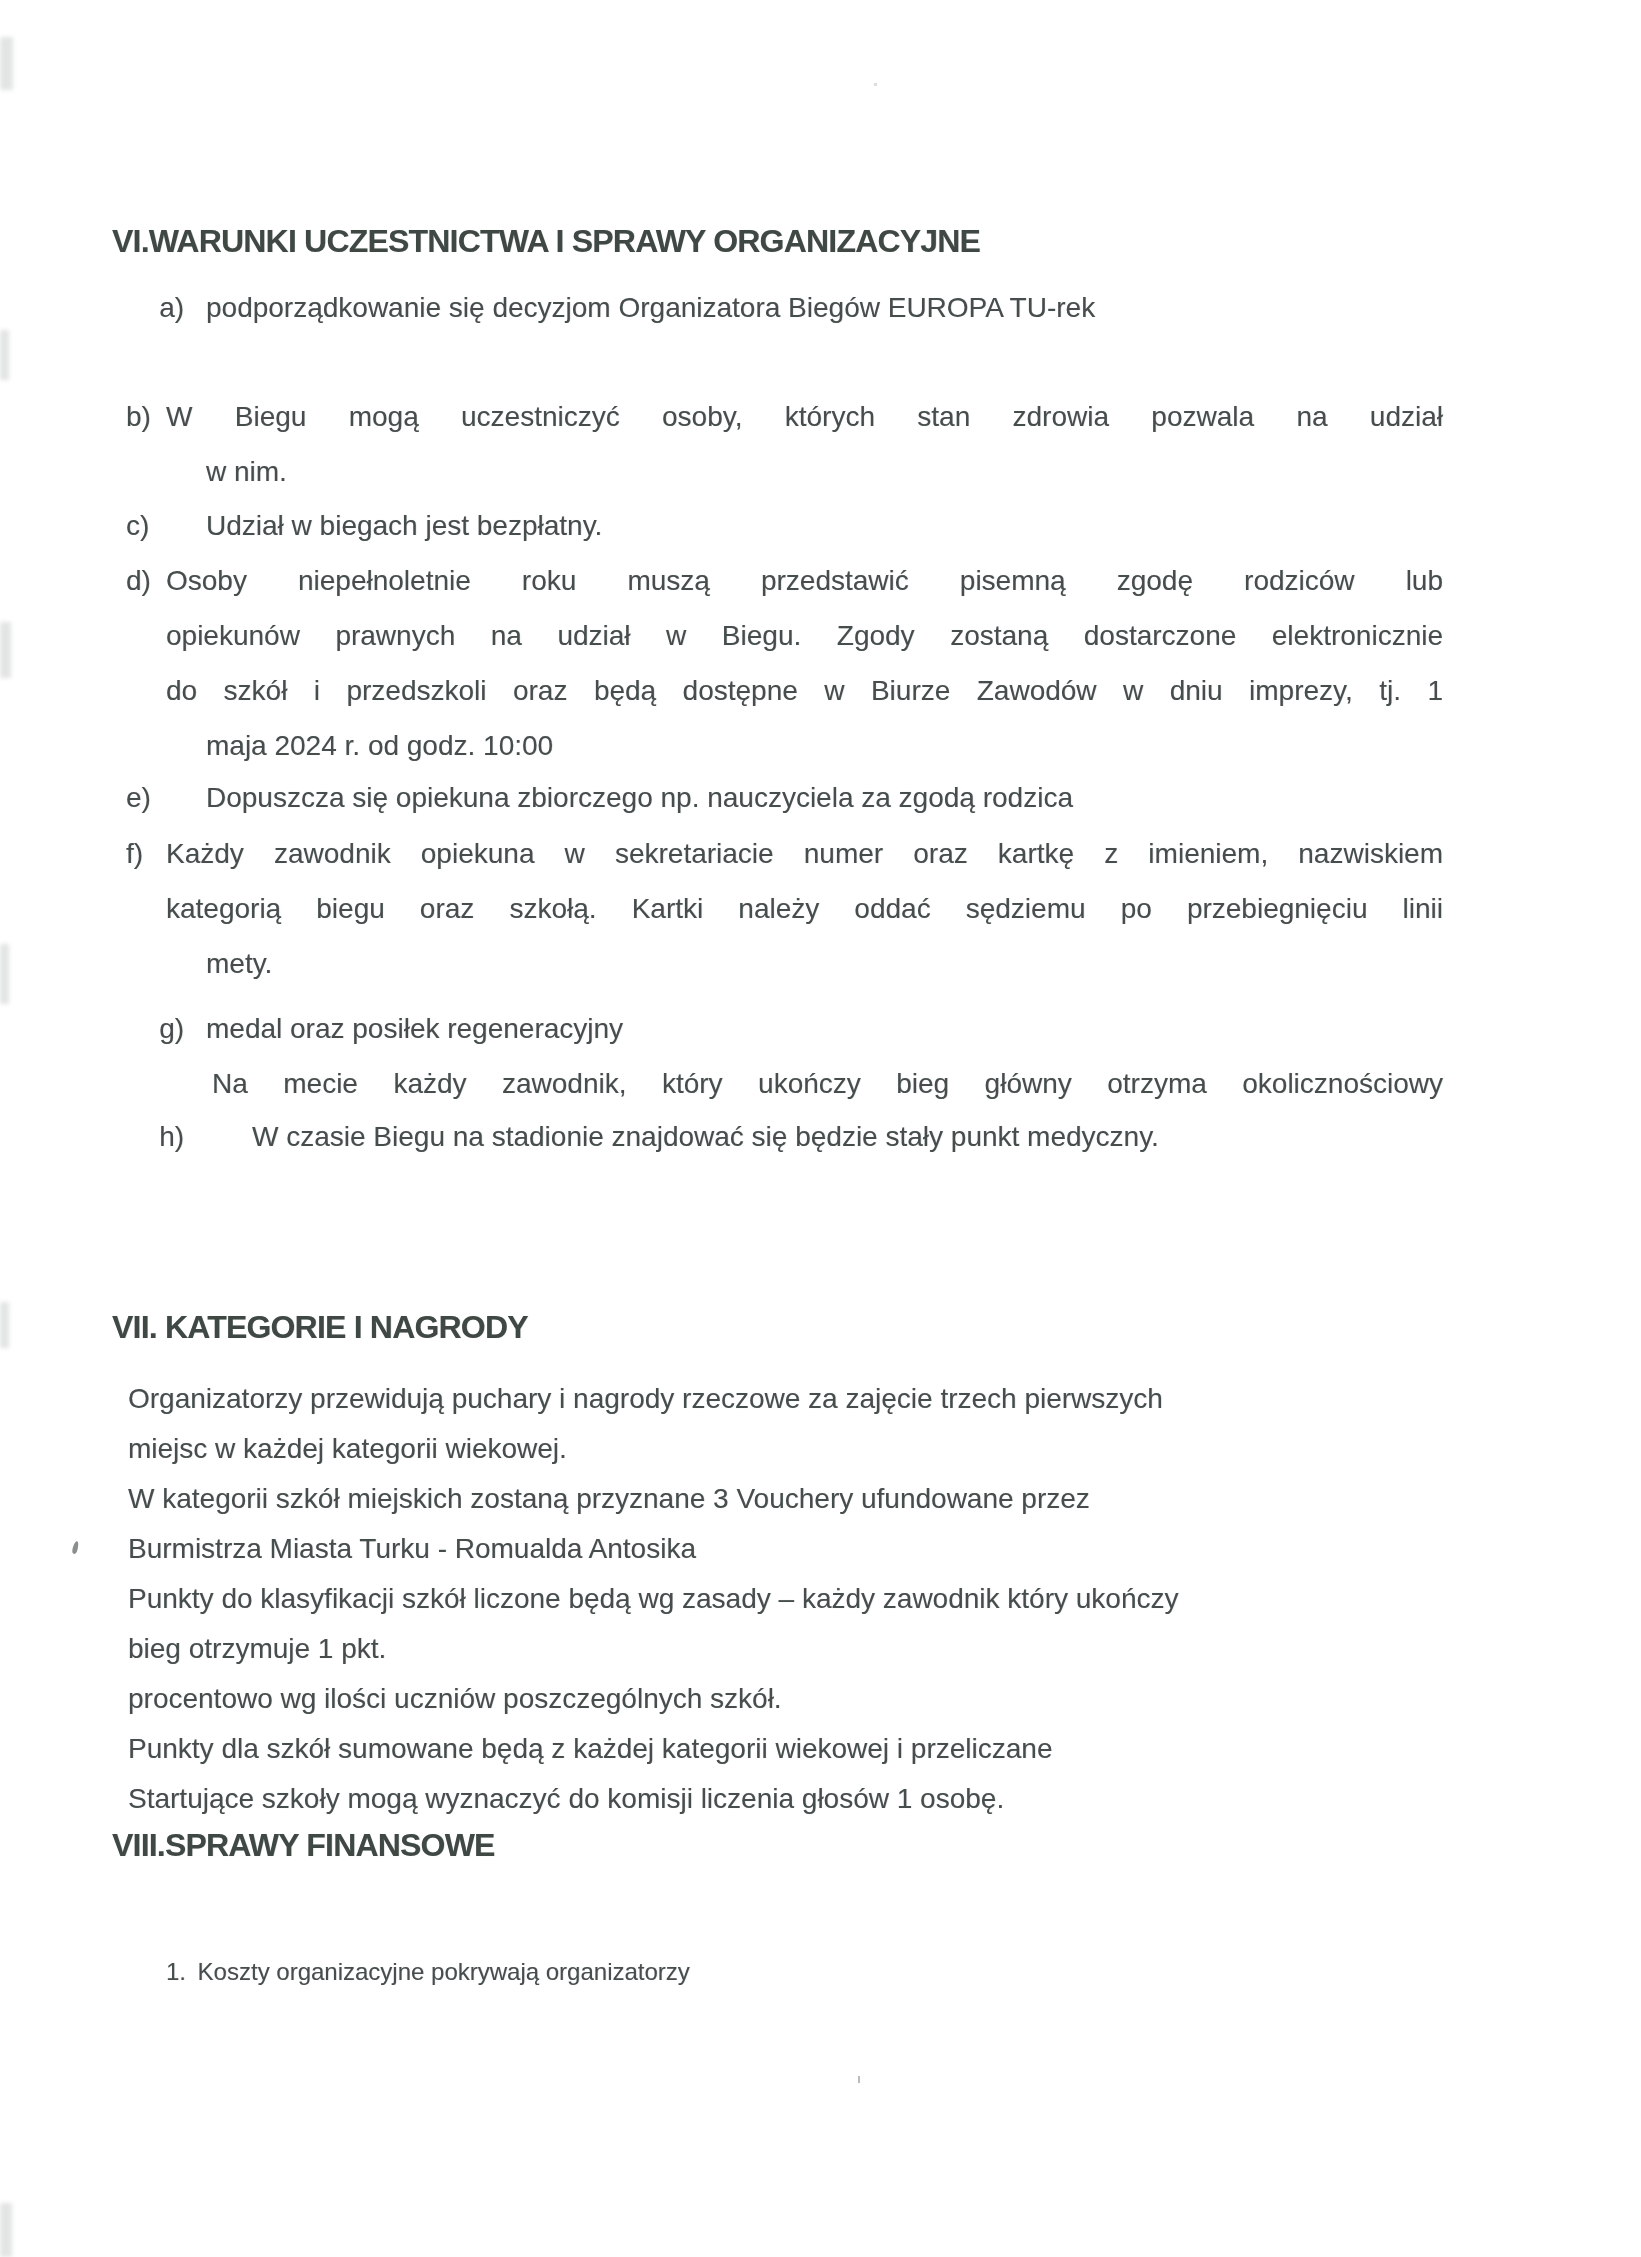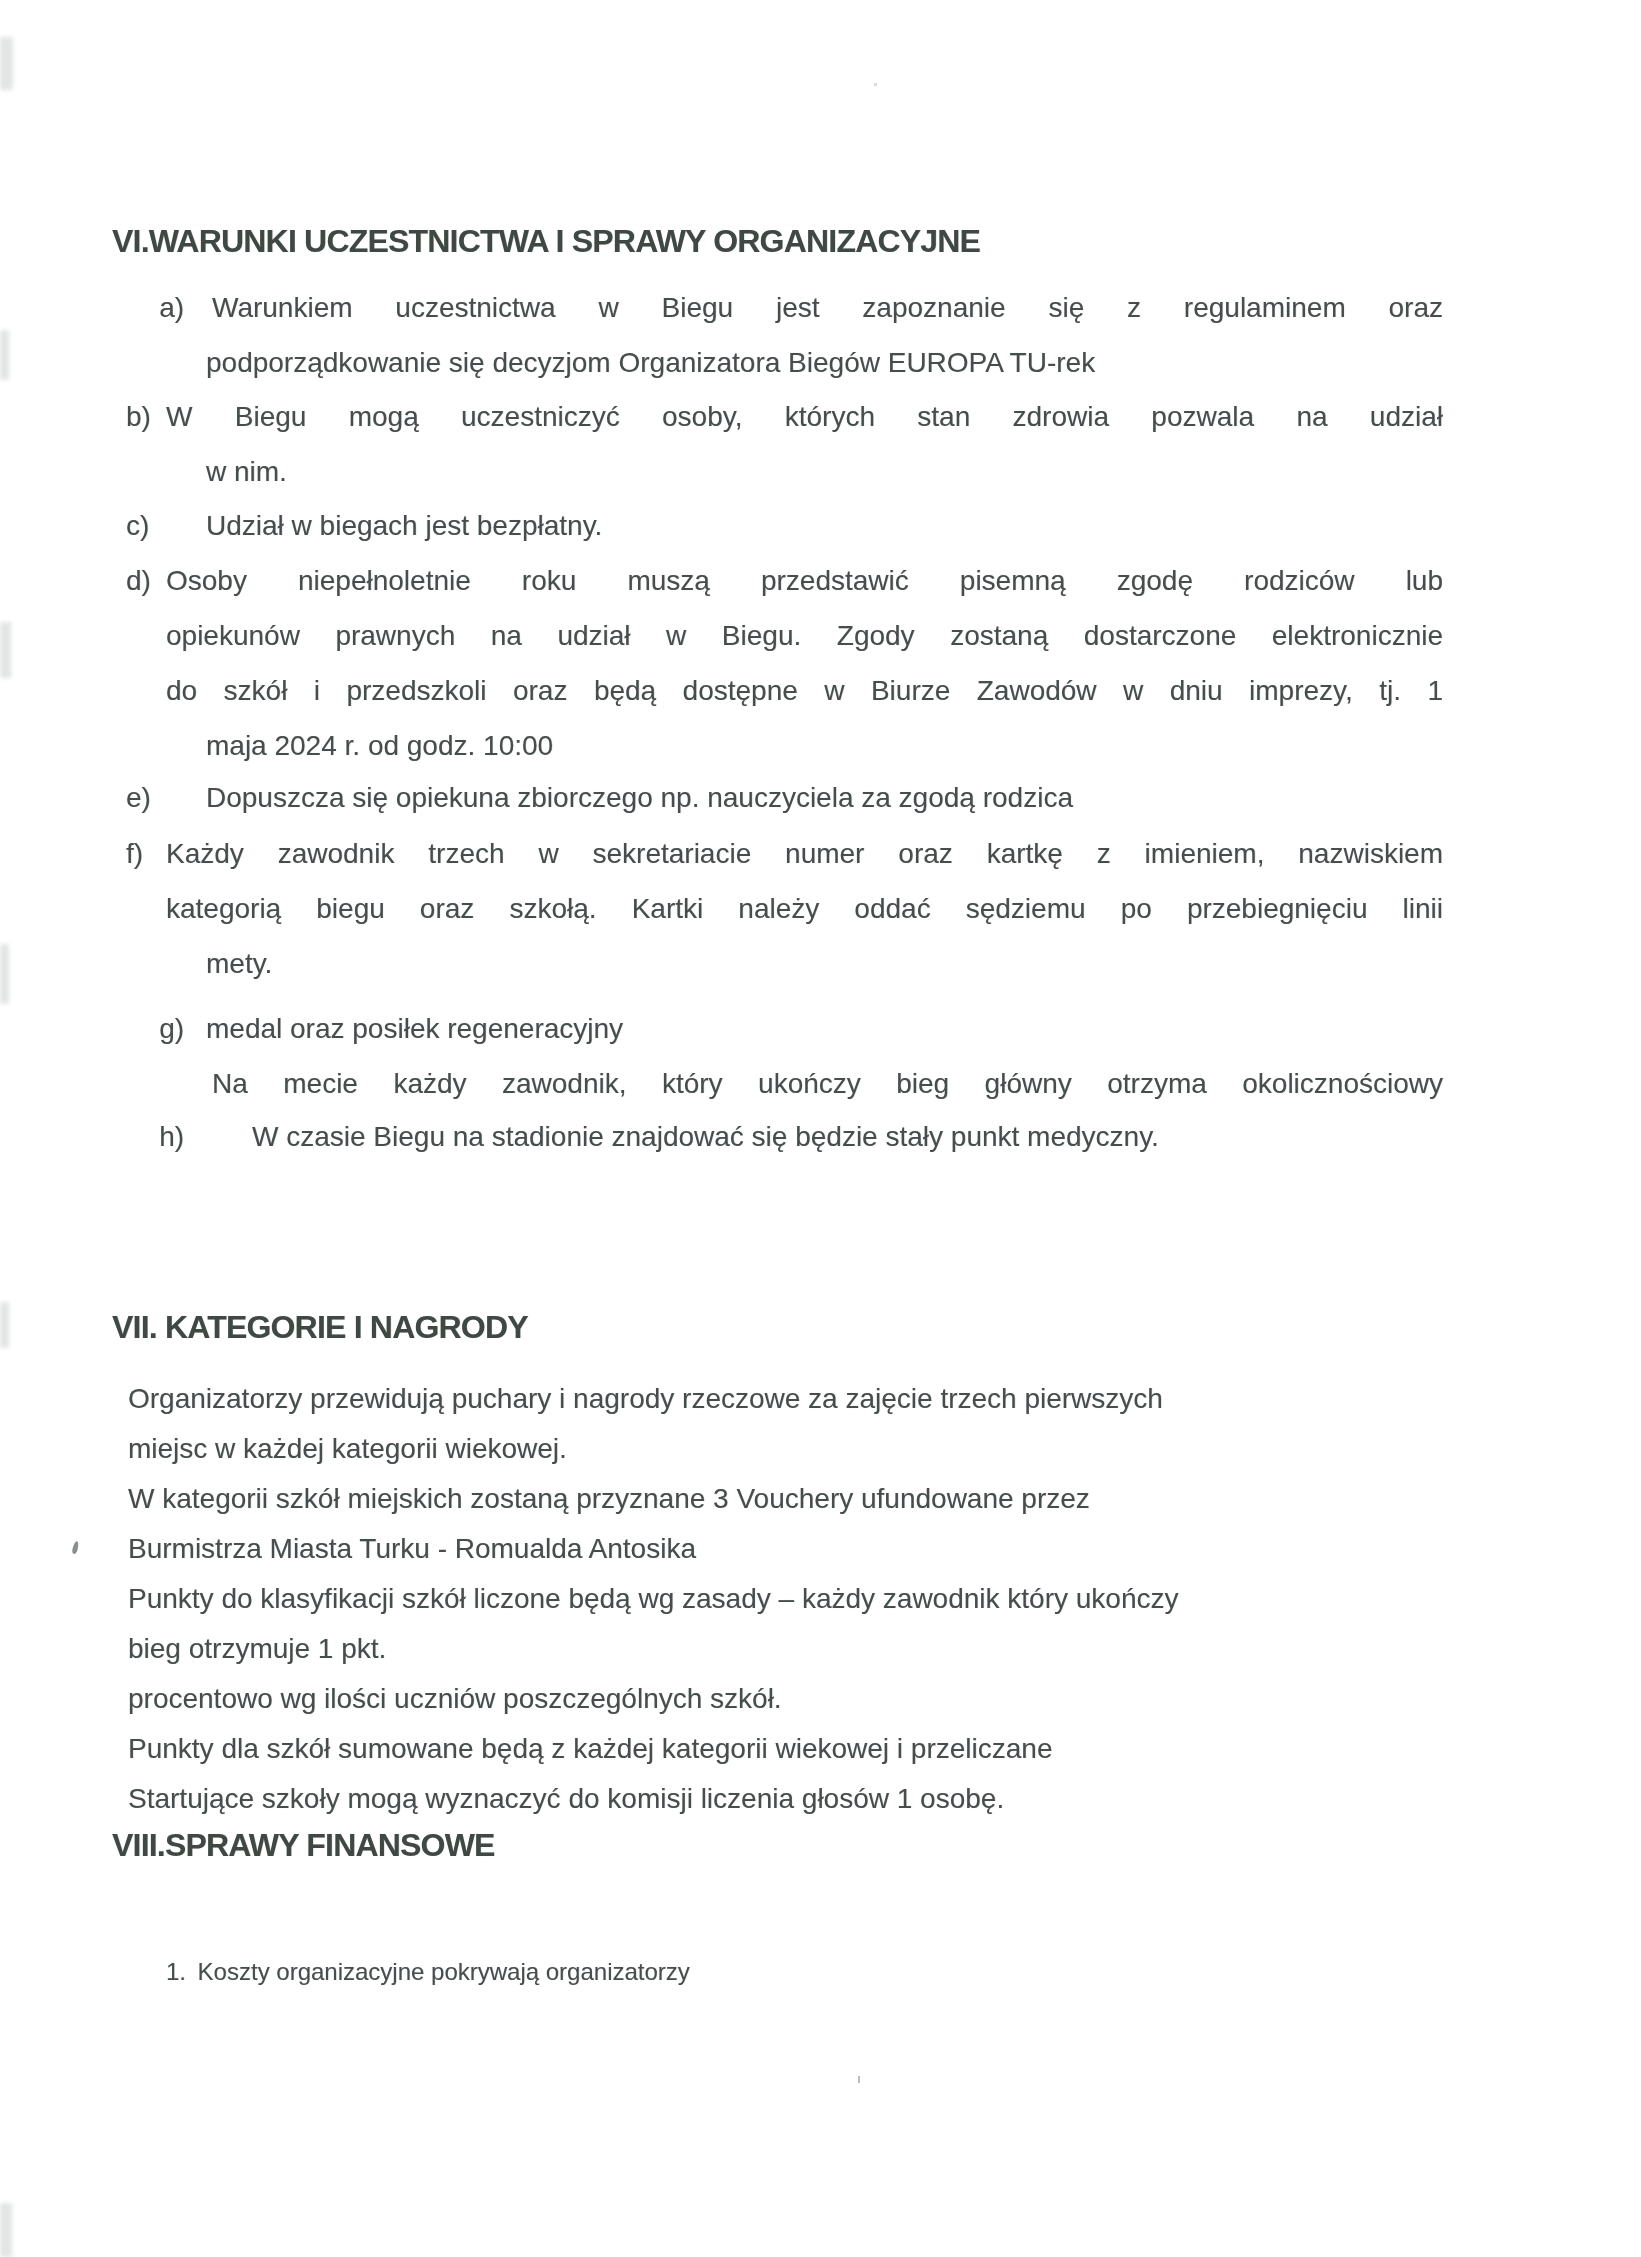--- a/index.html
+++ b/index.html
@@ -90,21 +90,20 @@
   <div class="streak" style="top:1302px;width:8.7px;height:46px;"></div>
   <div class="streak" style="top:2203px;width:11.6px;height:54px;"></div>
   <div class="mark-comma" style="left:73px;top:1541px;"></div>
   <div class="speck" style="left:858px;top:2076px;width:1.9px;height:6.8px;"></div>
   <div class="speck" style="left:874px;top:83px;width:2.9px;height:2.9px;opacity:0.35;"></div>
 
   <div class="h" style="top:222px;">VI.WARUNKI UCZESTNICTWA I SPRAWY ORGANIZACYJNE</div>
 
   <div class="item hang1" style="top:280px;">
     <span class="lbl">a)</span>
-    <div class="line jl ind">Warunkiem uczestnictwa w Biegu jest zapoznanie się z regulaminem oraz</div>
     <div class="line ll">podporządkowanie się decyzjom Organizatora Biegów EUROPA TU-rek</div>
   </div>
 
   <div class="item" style="top:389px;">
     <span class="lbl">b)</span>
     <div class="line jl">W Biegu mogą uczestniczyć osoby, których stan zdrowia pozwala na udział</div>
     <div class="line ll">w nim.</div>
   </div>
 
   <div class="item" style="top:498px;">
@@ -120,21 +119,21 @@
     <div class="line ll">maja 2024 r. od godz. 10:00</div>
   </div>
 
   <div class="item" style="top:770px;">
     <span class="lbl">e)</span>
     <div class="line ll">Dopuszcza się opiekuna zbiorczego np. nauczyciela za zgodą rodzica</div>
   </div>
 
   <div class="item" style="top:826px;">
     <span class="lbl">f)</span>
-    <div class="line jl">Każdy zawodnik trzech w sekretariacie numer oraz kartkę z imieniem, nazwiskiem</div>
+    <div class="line jl">Każdy zawodnik opiekuna w sekretariacie numer oraz kartkę z imieniem, nazwiskiem</div>
     <div class="line jl">kategorią biegu oraz szkołą. Kartki należy oddać sędziemu po przebiegnięciu linii</div>
     <div class="line ll">mety.</div>
   </div>
 
   <div class="item hang1" style="top:1001px;">
     <span class="lbl">g)</span>
     <div class="line ll">medal oraz posiłek regeneracyjny</div>
     <div class="line jl ind">Na mecie każdy zawodnik, który ukończy bieg główny otrzyma okolicznościowy</div>
   </div>
 

